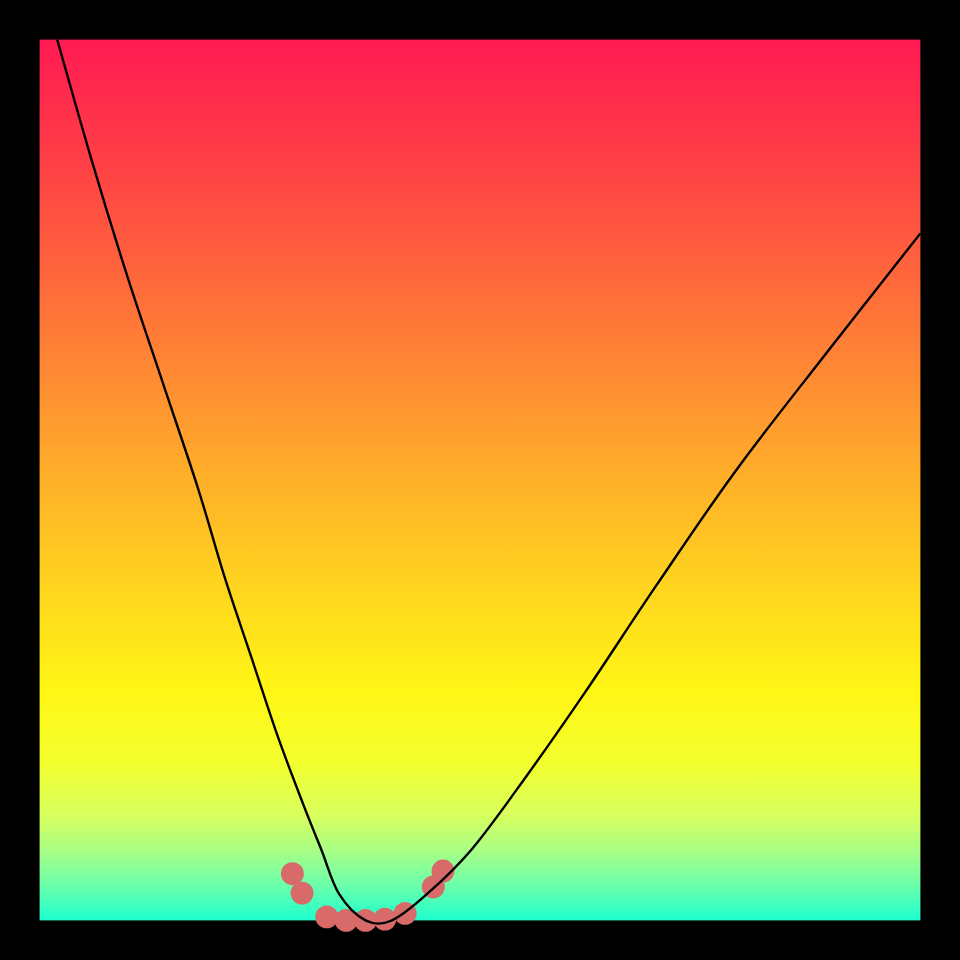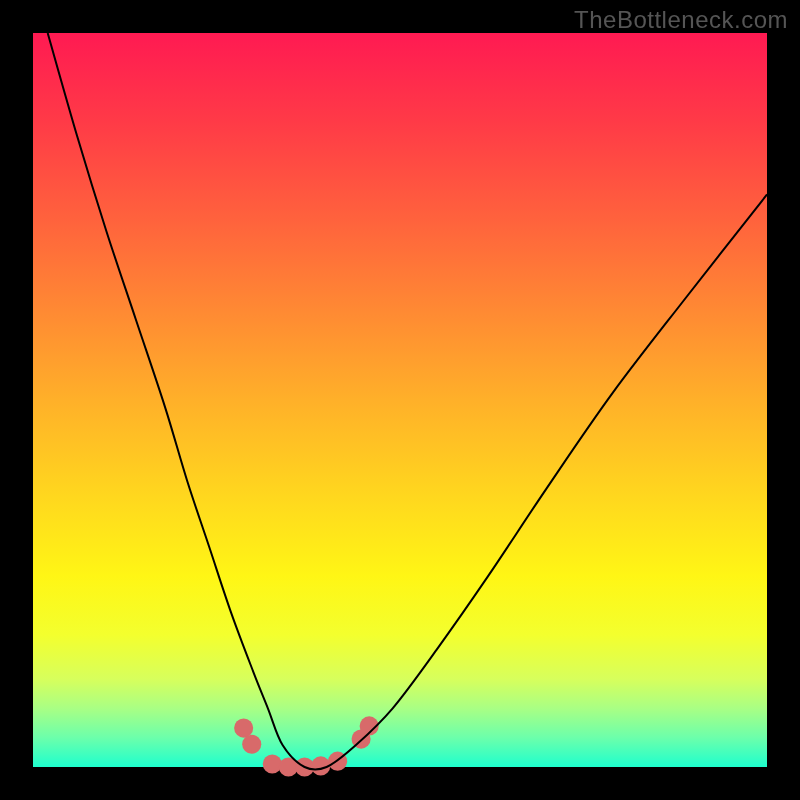--- a/index.html
+++ b/index.html
@@ -84,15 +84,14 @@
           <circle cx="271.58" cy="734" r="9.542000000000002" fill="#d86a6a"></circle>
           <circle cx="287.728" cy="732.899" r="9.542000000000002" fill="#d86a6a"></circle>
           <circle cx="304.61" cy="728.128" r="9.542000000000002" fill="#d86a6a"></circle>
           <circle cx="328.098" cy="706.108" r="9.542000000000002" fill="#d86a6a"></circle>
           <circle cx="336.17199999999997" cy="692.896" r="9.542000000000002" fill="#d86a6a"></circle>
         </g>
       <path id="curve-path" fill="none" stroke="#000000" stroke-width="2" d="M 14.68 0 C 19.573333333333334 17.126666666666665, 34.25333333333333 69.72999999999999, 44.04 102.75999999999999 C 53.82666666666667 135.79, 63.61333333333334 167.59666666666672, 73.4 198.18000000000006 C 83.18666666666667 228.7633333333334, 92.97333333333334 256.9, 102.76 286.26 C 112.54666666666667 315.62, 123.55666666666667 347.4266666666667, 132.12 374.34000000000003 C 140.68333333333334 401.2533333333334, 146.79999999999998 424.49666666666667, 154.14 447.74 C 161.48 470.98333333333335, 168.82 491.78, 176.16 513.8 C 183.5 535.8199999999999, 190.84 559.0633333333333, 198.18 579.86 C 205.52 600.6566666666668, 214.08333333333331 622.6766666666667, 220.2 638.58 C 226.31666666666666 654.4833333333333, 229.98666666666665 663.0466666666666, 234.88 675.28 C 239.77333333333334 687.5133333333333, 243.44333333333336 702.1933333333334, 249.56000000000003 711.98 C 255.6766666666667 721.7666666666667, 264.24 730.33, 271.58 734 C 278.91999999999996 737.67, 285.0366666666667 737.67, 293.6 734 C 302.16333333333336 730.33, 311.95 721.7666666666667, 322.96 711.98 C 333.96999999999997 702.1933333333334, 346.20333333333326 691.1833333333333, 359.65999999999997 675.28 C 373.1166666666667 659.3766666666667, 387.79666666666674 638.5799999999999, 403.70000000000005 616.56 C 419.60333333333335 594.54, 436.73 570.0733333333333, 455.08 543.16 C 473.42999999999995 516.2466666666667, 493.0033333333333 485.6633333333333, 513.8 455.08 C 534.5966666666666 424.49666666666667, 556.6166666666667 391.46666666666664, 579.86 359.65999999999997 C 603.1033333333334 327.8533333333333, 627.5699999999999 297.27, 653.26 264.24 C 678.95 231.21, 720.5433333333333 178.60666666666668, 734 161.48000000000002"></path>
     </svg>
   </div>
 
-  <div class="watermark">TheBottleneck.com</div>
 
 </div>
 
 </body></html>

